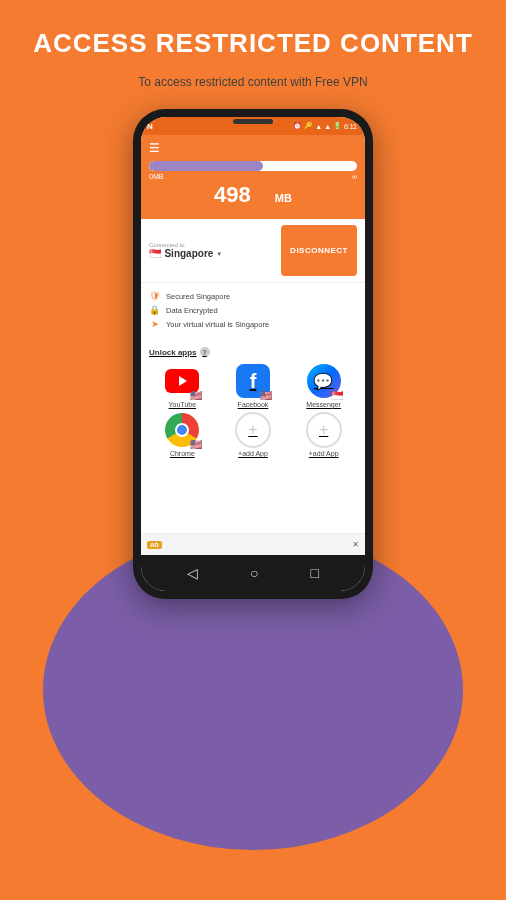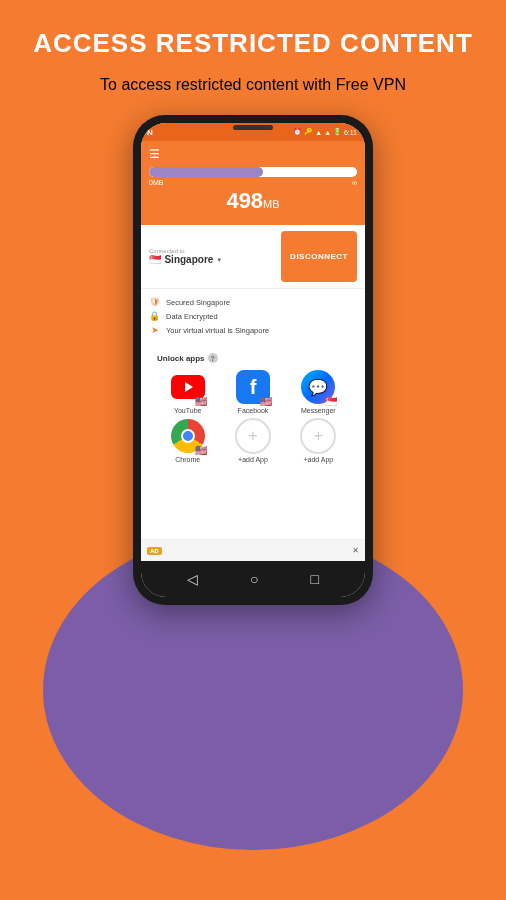--- a/index.html
+++ b/index.html
@@ -43,22 +43,22 @@
       color: #fff;
       font-size: 26px;
       font-weight: 900;
       letter-spacing: 1px;
       text-transform: uppercase;
       line-height: 1.2;
       padding: 0 10px;
     }
 
     .subheadline {
-      color: #000000;
-      font-size: 16px;
+      color: #404040;
+      font-size: 12px;
       font-weight: 400;
       margin-top: 14px;
       line-height: 1.5;
       padding: 0 30px;
     }
 
     .phone-wrapper {
       position: relative;
       z-index: 3;
       display: flex;
@@ -178,21 +178,22 @@
     }
 
     .data-usage-number {
       font-size: 22px;
       font-weight: bold;
       line-height: 1;
     }
 
     .data-usage-unit {
       font-size: 11px;
-      font-weight: normal;
+      font-weight: bold;
+      padding-left: 24px;
     }
 
     .get-unlimited-btn {
       display: block;
       margin: 4px auto;
       padding: 4px 14px;
       border: 1.5px solid #fff;
       border-radius: 20px;
       background: transparent;
       color: #fff;
@@ -273,22 +274,23 @@
     .info-icon {
       font-size: 9px;
       color: #F47B30;
       width: 12px;
       text-align: center;
     }
 
     
     .apps-section {
       background: #fff;
-      padding: 6px 16px;
+      padding: 6px 8px;
       flex: 1;
+      text-decoration: underline;
     }
 
     .apps-title {
       font-size: 8px;
       font-weight: 600;
       color: #333;
       margin-bottom: 6px;
       display: flex;
       align-items: center;
       gap: 3px;

